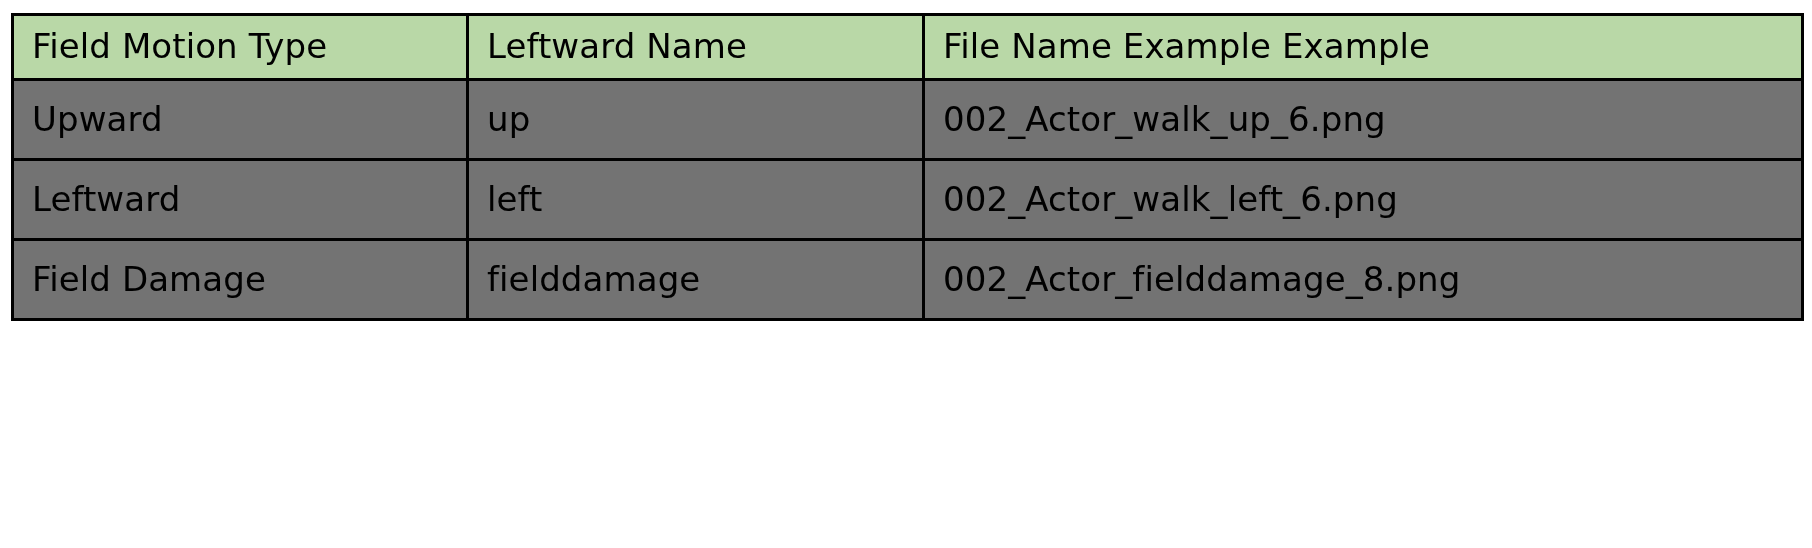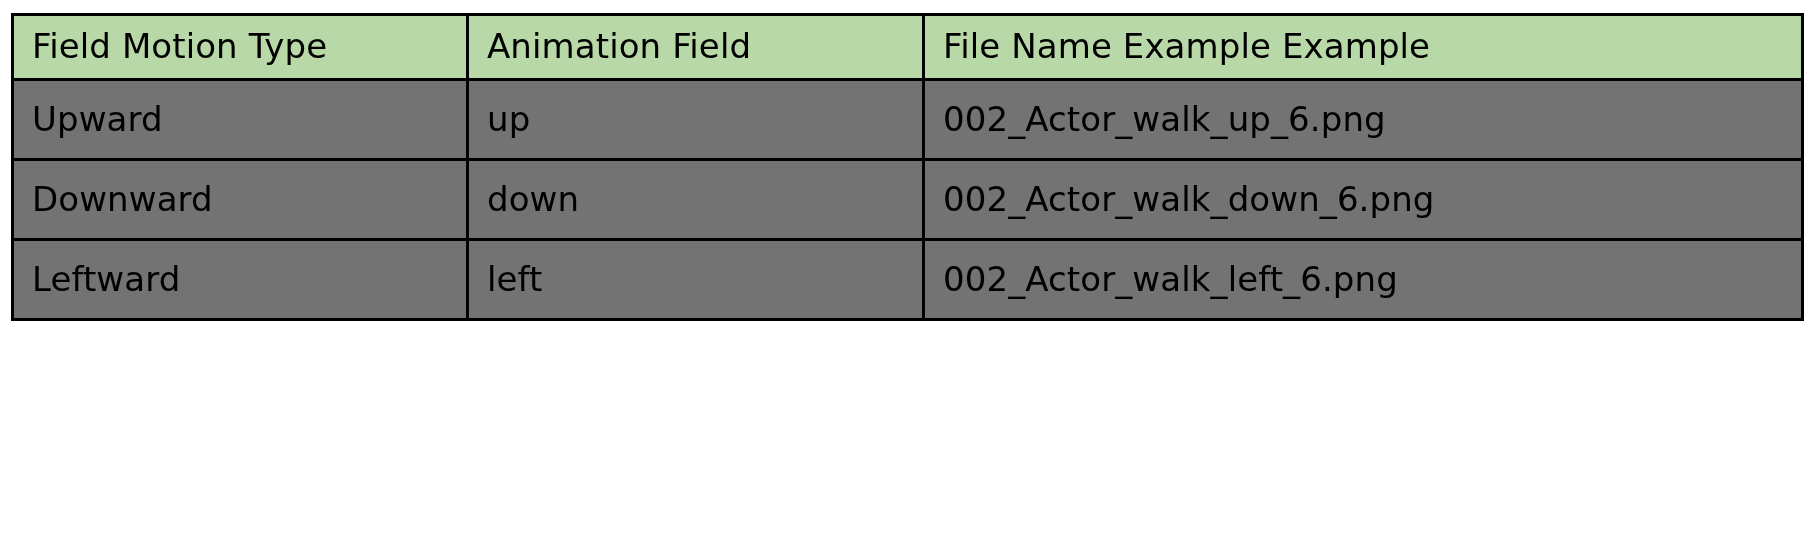--- a/index.html
+++ b/index.html
@@ -66,36 +66,36 @@
   <div class="table-wrap">
     <table class="spec-table">
       <colgroup>
         <col class="c1">
         <col class="c2">
         <col class="c3">
       </colgroup>
       <thead>
         <tr>
           <th>Field Motion Type</th>
-          <th>Animation Field</th>
+          <th>Leftward Name</th>
           <th>File Name Example Example</th>
         </tr>
       </thead>
       <tbody>
         <tr>
           <td>Upward</td>
           <td>up</td>
           <td>002_Actor_walk_up_6.png</td>
         </tr>
         <tr>
-          <td>Downward</td>
-          <td>down</td>
-          <td>002_Actor_walk_down_6.png</td>
-        </tr>
-        <tr>
           <td>Leftward</td>
           <td>left</td>
           <td>002_Actor_walk_left_6.png</td>
+        </tr>
+        <tr>
+          <td>Field Damage</td>
+          <td>fielddamage</td>
+          <td>002_Actor_fielddamage_8.png</td>
         </tr>
       </tbody>
     </table>
   </div>
 </div>
 
 </body></html>

